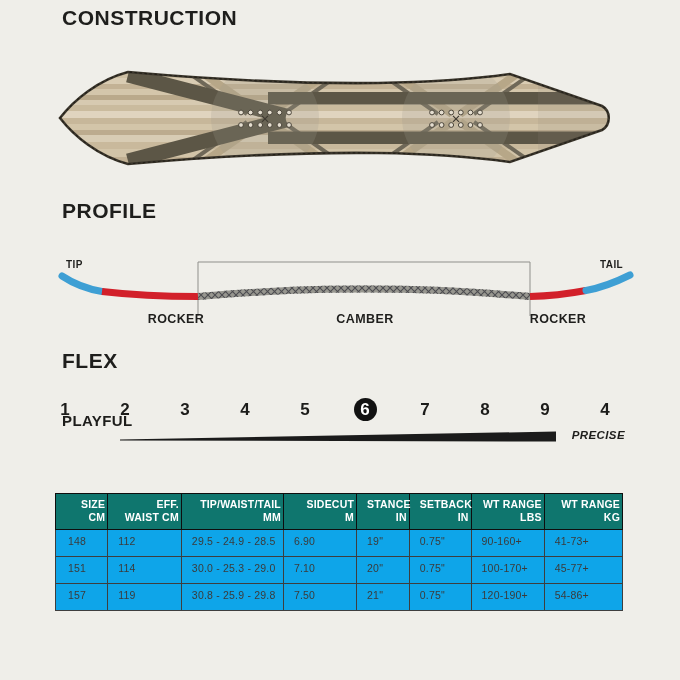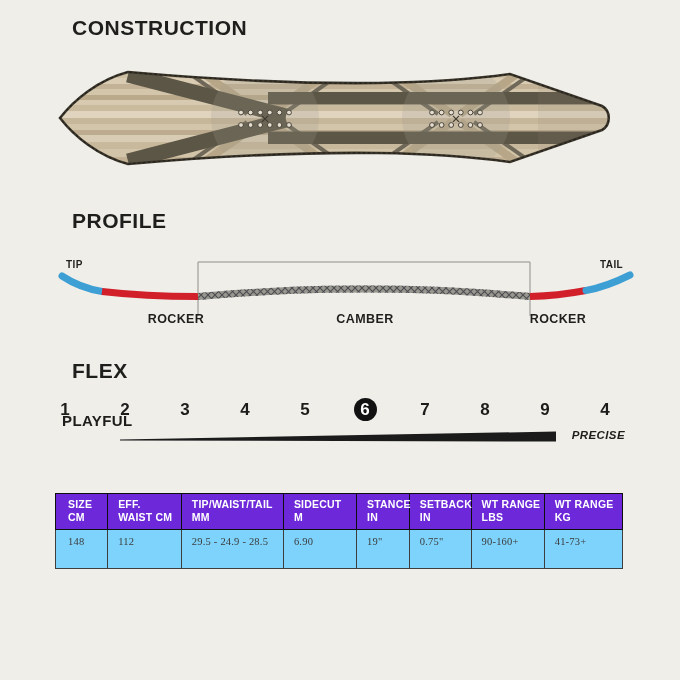--- a/index.html
+++ b/index.html
@@ -1,21 +1,21 @@
 <!DOCTYPE html>
 <html><head>
 <meta charset="utf-8">
 <style>
   html,body{margin:0;padding:0;}
   .canvas{
     position:relative;width:680px;height:680px;background:#efeee9;
     overflow:hidden;font-family:"Liberation Sans",sans-serif;color:#1d1d1b;
   }
   h2.sec{
-    position:absolute;margin:10px;font-size:21px;font-weight:bold;
+    position:absolute;margin:0;font-size:21px;font-weight:bold;
     letter-spacing:.5px;color:#1e1e1c;
   }
   #construction-title{left:62px;top:6px;}
   #profile-title{left:62px;top:199px;}
   #flex-title{left:62px;top:349px;}
   .board-wrap{position:absolute;left:58px;top:56px;width:565px;height:124px;}
   .profile-wrap{position:absolute;left:40px;top:246px;width:620px;height:92px;}
   .profile-wrap text{font-family:"Liberation Sans",sans-serif;font-weight:bold;fill:#1f1f1d;}
   .lab-small{font-size:10px;letter-spacing:.4px;}
   .lab-mid{font-size:12.5px;letter-spacing:.4px;}
@@ -27,27 +27,27 @@
   .flex-left-label{position:absolute;left:62px;top:412px;font-size:15px;font-weight:bold;letter-spacing:.4px;}
   .flex-right-label{position:absolute;right:55px;top:429px;font-size:11.5px;font-weight:bold;letter-spacing:.4px;font-style:italic;}
   .wedge-wrap{position:absolute;left:55px;top:426px;width:570px;height:20px;}
   
   table.specs{
     position:absolute;left:55px;top:493px;width:568px;
     border-collapse:collapse;table-layout:fixed;
     font-size:10.5px;
   }
   table.specs th{
-    background:#6d28d9;color:#fff;text-align:left;vertical-align:top;
+    background:#0f766e;color:#fff;text-align:right;vertical-align:top;
     font-weight:bold;letter-spacing:.2px;padding:4px 2px 5px 10px;line-height:1.25;
     border:1.5px solid #0e0e0e;
   }
   table.specs td{
-    background:#7dd3fc;color:#3b3b3b;height:22px;padding:0 2px 16px 10px;
-    border:1.5px solid #3e3e3e;letter-spacing:.2px;font-family:Liberation Serif, serif;
+    background:#0ea5e9;color:#3b3b3b;height:22px;padding:0 2px 4px 10px;
+    border:1.5px solid #3e3e3e;letter-spacing:.2px;
   }
   table.specs th.c0, table.specs td.c0{padding-left:12px;}
   col.c0{width:9.2%;} col.c1{width:13%;} col.c2{width:18%;} col.c3{width:12.9%;}
   col.c4{width:9.3%;} col.c5{width:10.9%;} col.c6{width:12.9%;} col.c7{width:13.8%;}
 </style>
 </head>
 <body>
 
 <div class="canvas">
 
@@ -268,16 +268,36 @@
       <tr>
         <td class="c0">148</td>
         <td>112</td>
         <td>29.5 - 24.9 - 28.5</td>
         <td>6.90</td>
         <td>19"</td>
         <td>0.75"</td>
         <td>90-160+</td>
         <td>41-73+</td>
       </tr>
+      <tr>
+        <td class="c0">151</td>
+        <td>114</td>
+        <td>30.0 - 25.3 - 29.0</td>
+        <td>7.10</td>
+        <td>20"</td>
+        <td>0.75"</td>
+        <td>100-170+</td>
+        <td>45-77+</td>
+      </tr>
+      <tr>
+        <td class="c0">157</td>
+        <td>119</td>
+        <td>30.8 - 25.9 - 29.8</td>
+        <td>7.50</td>
+        <td>21"</td>
+        <td>0.75"</td>
+        <td>120-190+</td>
+        <td>54-86+</td>
+      </tr>
     </tbody>
   </table>
 
 </div>
 
 </body></html>

